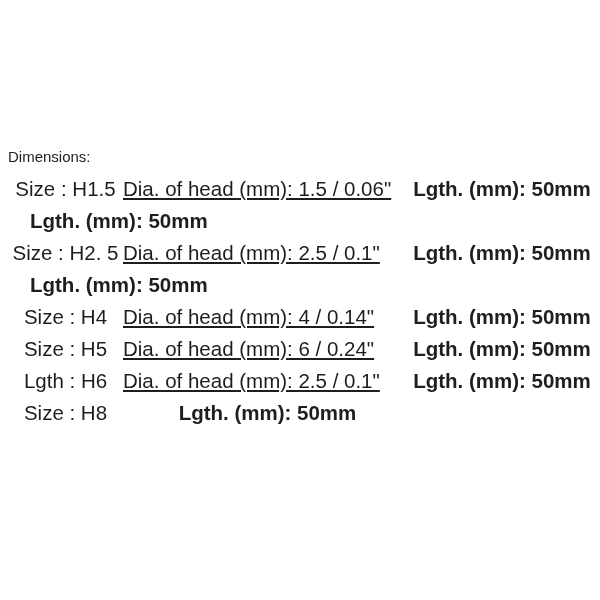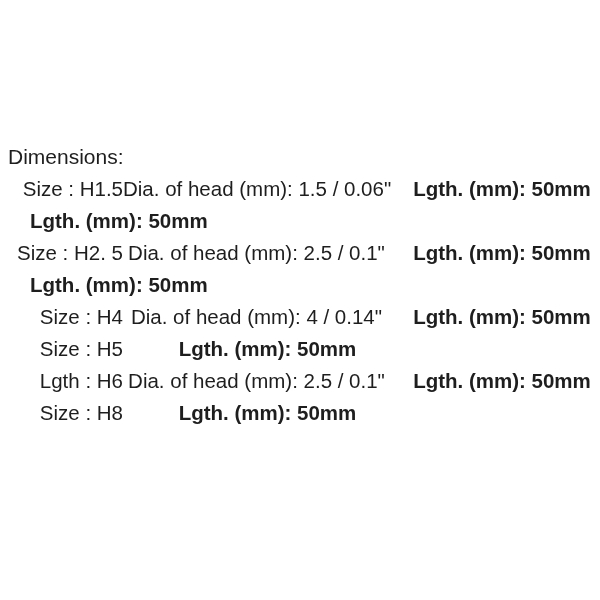--- a/index.html
+++ b/index.html
@@ -15,38 +15,38 @@
     overflow: hidden;
     position: relative;
   }
   .sheet {
     position: absolute;
     top: 141px;
     left: 8px;
     width: 584px;
   }
   .heading {
-    font-size: 21px;
+    font-size: 15px;
     line-height: 32px;
     height: 32px;
     white-space: nowrap;
   }
   .spec-table {
     width: 100%;
   }
   .row {
     display: grid;
     grid-template-columns: 115px 267px 1fr;
     height: 32px;
     line-height: 32px;
     font-size: 20.5px;
     white-space: nowrap;
   }
-  .c1 { text-align: right; }
-  .c2 { text-align: center; }
+  .c1 { text-align: center; }
+  .c2 { text-align: left; text-decoration: underline; }
   .c3 { text-align: center; padding-left: 22px; font-weight: bold; }
 </style>
 </head>
 <body>
 
 <div class="sheet">
 
   <div class="heading">Dimensions:</div>
 
   <div class="spec-table">
@@ -72,20 +72,21 @@
     </div>
 
     <div class="row">
       <div class="c1">Size : H4</div>
       <div class="c2">Dia. of head (mm): 4 / 0.14"</div>
       <div class="c3">Lgth. (mm): 50mm</div>
     </div>
 
     <div class="row">
       <div class="c1">Size : H5</div>
+      <div class="c2">Dia. of head (mm): 6 / 0.24"</div>
       <div class="c3">Lgth. (mm): 50mm</div>
     </div>
 
     <div class="row">
       <div class="c1">Lgth : H6</div>
       <div class="c2">Dia. of head (mm): 2.5 / 0.1"</div>
       <div class="c3">Lgth. (mm): 50mm</div>
     </div>
 
     <div class="row">

